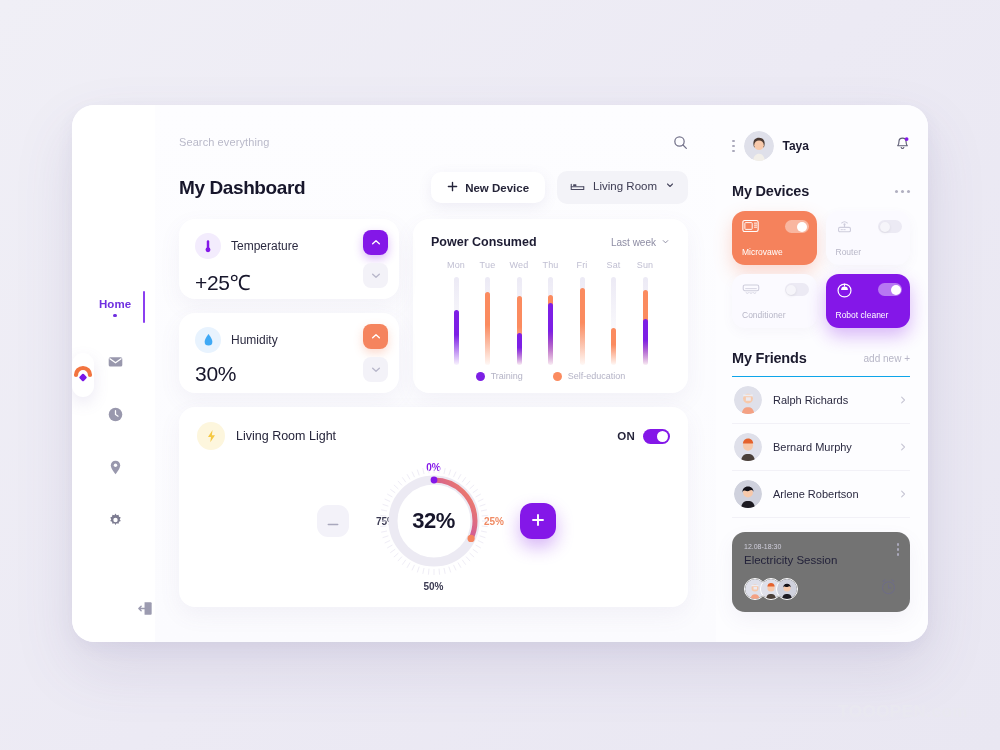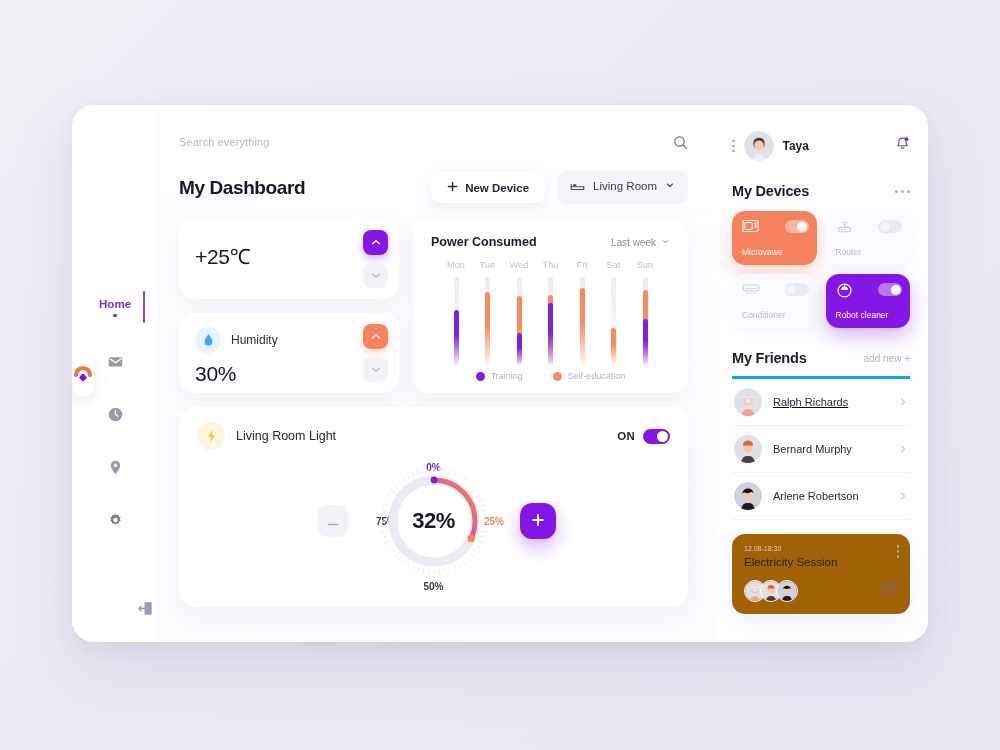--- a/index.html
+++ b/index.html
@@ -164,25 +164,25 @@
   .dev-name.off { color: #b7b6c7; }
   .dev-tog { position: absolute; right: 8px; top: 9px; width: 24px; height: 13px; border-radius: 8px; }
   .dev-tog.on { background: rgba(255,255,255,.42); }
   .dev-tog.off { background: #eceaf4; }
   .dev-tog .k { position: absolute; top: 1.5px; width: 10px; height: 10px; border-radius: 50%; background: #fff; }
   .dev-tog.on .k { right: 1.5px; }
   .dev-tog.off .k { left: 1.5px; background: #f6f5fa; box-shadow: 0 1px 3px rgba(0,0,0,.08); }
 
   .friends { margin-top: 10px; }
   .friend { display: flex; align-items: center; gap: 11px; padding: 9px 2px; border-bottom: 1px solid #f2f1f7; cursor: pointer; }
-  .friend:first-child { border-top: 3px solid #0ea5e9; text-decoration: underline; }
+  .friend:first-child { border-top: 1px solid #0ea5e9; }
   .f-av { width: 28px; height: 28px; border-radius: 50%; overflow: hidden; flex: 0 0 28px; }
   .f-name { flex: 1; font-size: 11px; color: #2a2940; }
 
-  .session { margin-top: 14px; background: #a16207; border-radius: 13px; padding: 11px 12px 12px;
+  .session { margin-top: 14px; background: #737373; border-radius: 13px; padding: 11px 12px 12px;
     box-shadow: 0 8px 20px rgba(110,95,160,.07); position: relative; }
   .sess-time { font-size: 7px; color: #d0cfdc; }
   .sess-title { font-size: 11.5px; color: #23223a; margin-top: 4px; font-weight: 500; }
   .sess-foot { display: flex; align-items: center; justify-content: space-between; margin-top: 11px; }
   .stack { display: flex; }
   .stack .f-av { width: 22px; height: 22px; flex: 0 0 22px; border: 1.5px solid #fff; margin-left: -6px; }
   .stack .f-av:first-child { margin-left: 0; }
   .sess-dots { position: absolute; right: 11px; top: 11px; }
 
   .watermark { position: absolute; right: 32px; bottom: 28px; font-size: 17px; font-weight: 700;
@@ -291,20 +291,29 @@
           </span>
         </button>
       </div>
     </div>
 
     <div class="grid">
 
       <div class="col-left">
 
         <div class="card sensor">
+          <div class="sensor-top">
+            <span class="sensor-ico ico-temp">
+              <svg width="12" height="14" viewBox="0 0 12 16">
+                <rect x="4.6" y="1.5" width="2.8" height="9" rx="1.4" fill="#8417e8"></rect>
+                <circle cx="6" cy="12.2" r="2.8" fill="#8417e8"></circle>
+              </svg>
+            </span>
+            <span class="sensor-name">Temperature</span>
+          </div>
           <div class="sensor-val">+25℃</div>
           <div class="stepper">
             <button class="sbtn sbtn-up-p">
               <svg width="10" height="7" viewBox="0 0 12 8">
                   <path d="M2 5.5L6 2l4 3.5" fill="none" stroke="#fff" stroke-width="1.7" stroke-linecap="round" stroke-linejoin="round"></path>
                 </svg>
             </button>
             <button class="sbtn sbtn-dn">
               <svg width="10" height="7" viewBox="0 0 12 8">
                   <path d="M2 2.5L6 6l4-3.5" fill="none" stroke="#b9b8cb" stroke-width="1.7" stroke-linecap="round" stroke-linejoin="round"></path>

